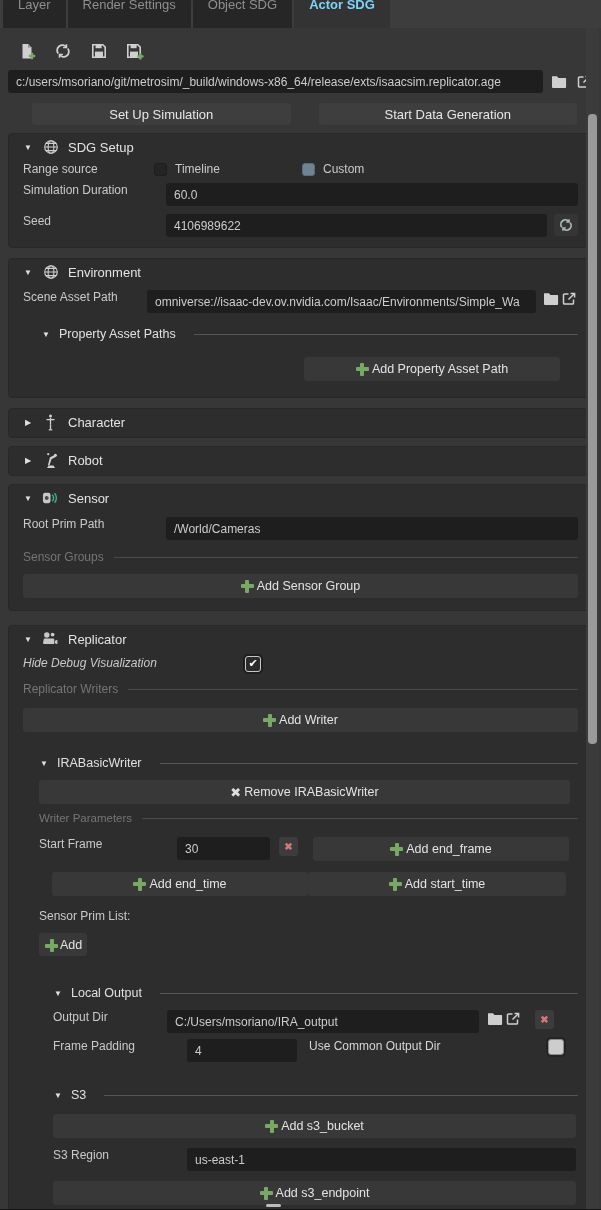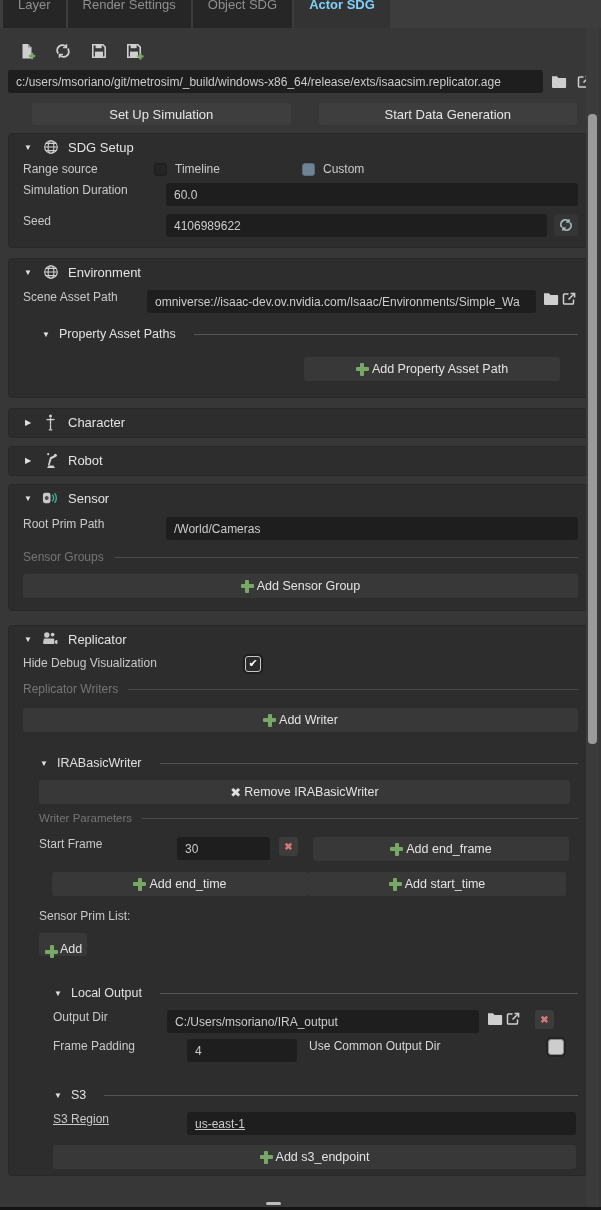--- a/index.html
+++ b/index.html
@@ -32,21 +32,21 @@
 
   
   .section { background:#2d2d2d; border:1px solid #282828; border-radius:4px; margin-top:8px; padding:2px 14px 10px 14px; }
   .sec-head { display:flex; align-items:center; gap:9px; height:22px; color:#e3e3e3; font-size:13px; }
   .tri { font-size:8px; color:#e0e0e0; width:10px; text-align:center; cursor:default; }
   .sec-icon { width:17px; display:flex; justify-content:center; }
 
   .row { display:flex; align-items:flex-start; margin-top:7px; font-size:12px; color:#c9c9c9; }
   .lbl { width:131px; flex-shrink:0; white-space:nowrap; }
   .lbl-sm { width:114px; flex-shrink:0; white-space:nowrap; }
-  .lbl-wide { width:222px; flex-shrink:0; white-space:nowrap; }
+  .lbl-wide { width:222px; flex-shrink:0; white-space:nowrap;font-style:italic; }
 
   .radio { width:13px; height:13px; border-radius:3px; background:#242424; border:1px solid #1d1d1d; margin-right:8px; flex-shrink:0; }
   .radio.sel { background:var(--radio-selected,#6e8494); border-color:#5a6d7c; }
   .radiolabel { margin-right:0; }
   .radiocell { display:flex; align-items:center; width:148px; }
 
   .checkbox { width:16px; height:16px; border-radius:3px; flex-shrink:0; }
   .checkbox.checked { background:#2b2b2b; border:1.5px solid #c8c8c8; box-shadow:0 0 0 2px #1f1f1f;
     color:#ffffff; font-size:11px; line-height:13px; text-align:center; }
   .checkbox.light { background:#cdcdcd; border:1px solid #8b8b8b; box-shadow:0 0 0 2px #242424; }
@@ -371,21 +371,21 @@
           <div class="addbtn" style="width:258px;">
             <span class="plus"></span>
             <span>Add start_time</span>
           </div>
         </div>
 
         <div class="row" style="margin-top:13px;">
           <span>Sensor Prim List:</span>
         </div>
 
-        <div class="addbtn" style="width:48px; height:23px; margin-top:10px; justify-content:flex-start; padding-left:6px; gap:4px;align-items:flex-end;">
+        <div class="addbtn" style="width:48px; height:23px; margin-top:10px; justify-content:flex-start; padding-left:6px; gap:4px;">
           <span class="plus" style="width:11px;height:11px;"></span>
           <span>Add</span>
         </div>
 
         <div class="indent2">
           <div class="subhead" style="margin-top:30px;">
             <span class="tri">▼</span>
             <span>Local Output</span>
             <span class="hline"></span>
           </div>
@@ -416,22 +416,26 @@
             <span style="margin-left:12px; color:#d6d6d6;">Use Common Output Dir</span>
             <span class="checkbox light" style="margin-left:auto; margin-right:14px;"></span>
           </div>
 
           <div class="subhead" style="margin-top:26px;">
             <span class="tri">▼</span>
             <span>S3</span>
             <span class="hline"></span>
           </div>
 
-
-          <div class="row" style="margin-top:10px;text-decoration:underline;">
+          <div class="addbtn" style="margin:12px 2px 0 0;">
+            <span class="plus"></span>
+            <span>Add s3_bucket</span>
+          </div>
+
+          <div class="row" style="margin-top:10px;">
             <span class="lbl" style="width:134px;">S3 Region</span>
             <input class="field" style="margin-right: 2px;" type="text" value="us-east-1">
           </div>
 
           <div class="addbtn" style="margin:10px 2px 0 0;">
             <span class="plus"></span>
             <span>Add s3_endpoint</span>
           </div>
         </div>
       </div>

